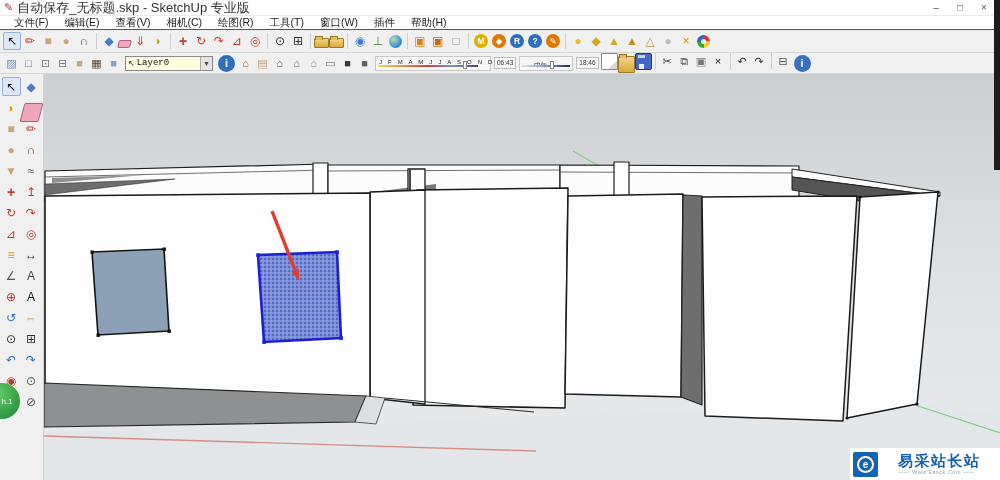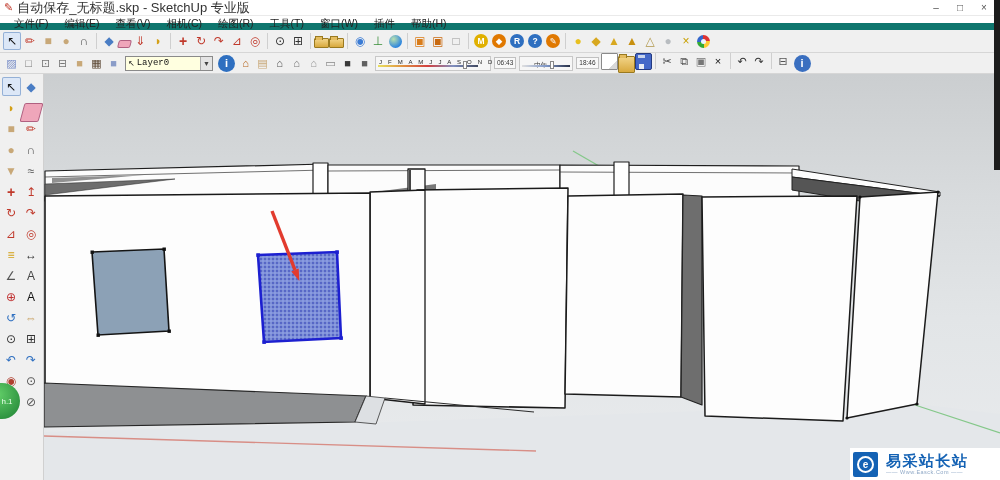--- a/index.html
+++ b/index.html
@@ -9,22 +9,22 @@
 
   
   #titlebar { height:16px; background:#ffffff; display:flex; align-items:center;
     padding:0 4px; border-bottom:1px solid #eaeaea; }
   #title-icon { color:#c0392b; font-size:11px; margin-right:4px; line-height:1; }
   #title-text { font-size:13px; color:#333; }
   #win-controls { margin-left:auto; display:flex; gap:0; }
   .winbtn { width:24px; text-align:center; font-size:10px; color:#555; cursor:default; line-height:15px; }
 
   
-  #menubar { height:14px; background:#ffffff; display:flex; align-items:flex-start;
-    padding:0 6px; border-bottom:7px solid #0f766e; }
+  #menubar { height:14px; background:#ffffff; display:flex; align-items:flex-end;
+    padding:0 6px; border-bottom:1px solid #0f766e; }
   .menu-item { font-size:10.5px; color:#222; padding:0 8px; line-height:14px; }
 
   
   .toolbar { background:#f0f0f0; display:flex; align-items:center; padding:0 3px;
     border-bottom:1px solid #d6d6d6; }
   #toolbar1 { height:23px; }
   #toolbar2 { height:21px; }
   .tbsep { width:1px; height:16px; background:#cfcfcf; margin:0 3px; }
   .tbicon { width:18px; height:18px; display:flex; align-items:center; justify-content:center;
     font-size:12px; line-height:1; border-radius:2px; flex:none; }
@@ -96,21 +96,21 @@
     display:flex; align-items:center; justify-content:center; }
   #greenbadge span { color:#eaffea; font-size:8px; margin-left:10px; }
 
   
   #watermark { position:absolute; right:0; bottom:0; width:150px; height:32px; background:#ffffff;
     display:flex; align-items:center; z-index:35; padding-left:3px; }
   #wm-logo { width:25px; height:25px; background:#1462b4; border-radius:2px; flex:none;
     display:flex; align-items:center; justify-content:center; }
   #wm-logo span { width:17px; height:17px; border:2px solid #fff; border-radius:50%;
     color:#fff; font-size:10px; font-weight:bold; display:flex; align-items:center; justify-content:center; }
-  #wm-text { margin-left:8px; display:flex; flex-direction:column;justify-content:center; }
+  #wm-text { margin-left:20px; display:flex; flex-direction:column;justify-content:center; }
   #wm-title { font-size:15px; font-weight:bold; color:#1462b4; letter-spacing:1.5px; line-height:16px; }
   #wm-sub { font-size:5.5px; color:#8fa8c6; letter-spacing:.5px; }
 </style>
 </head>
 <body>
 
 <div id="app">
 
   <div id="titlebar">
     <span id="title-icon">✎</span>

